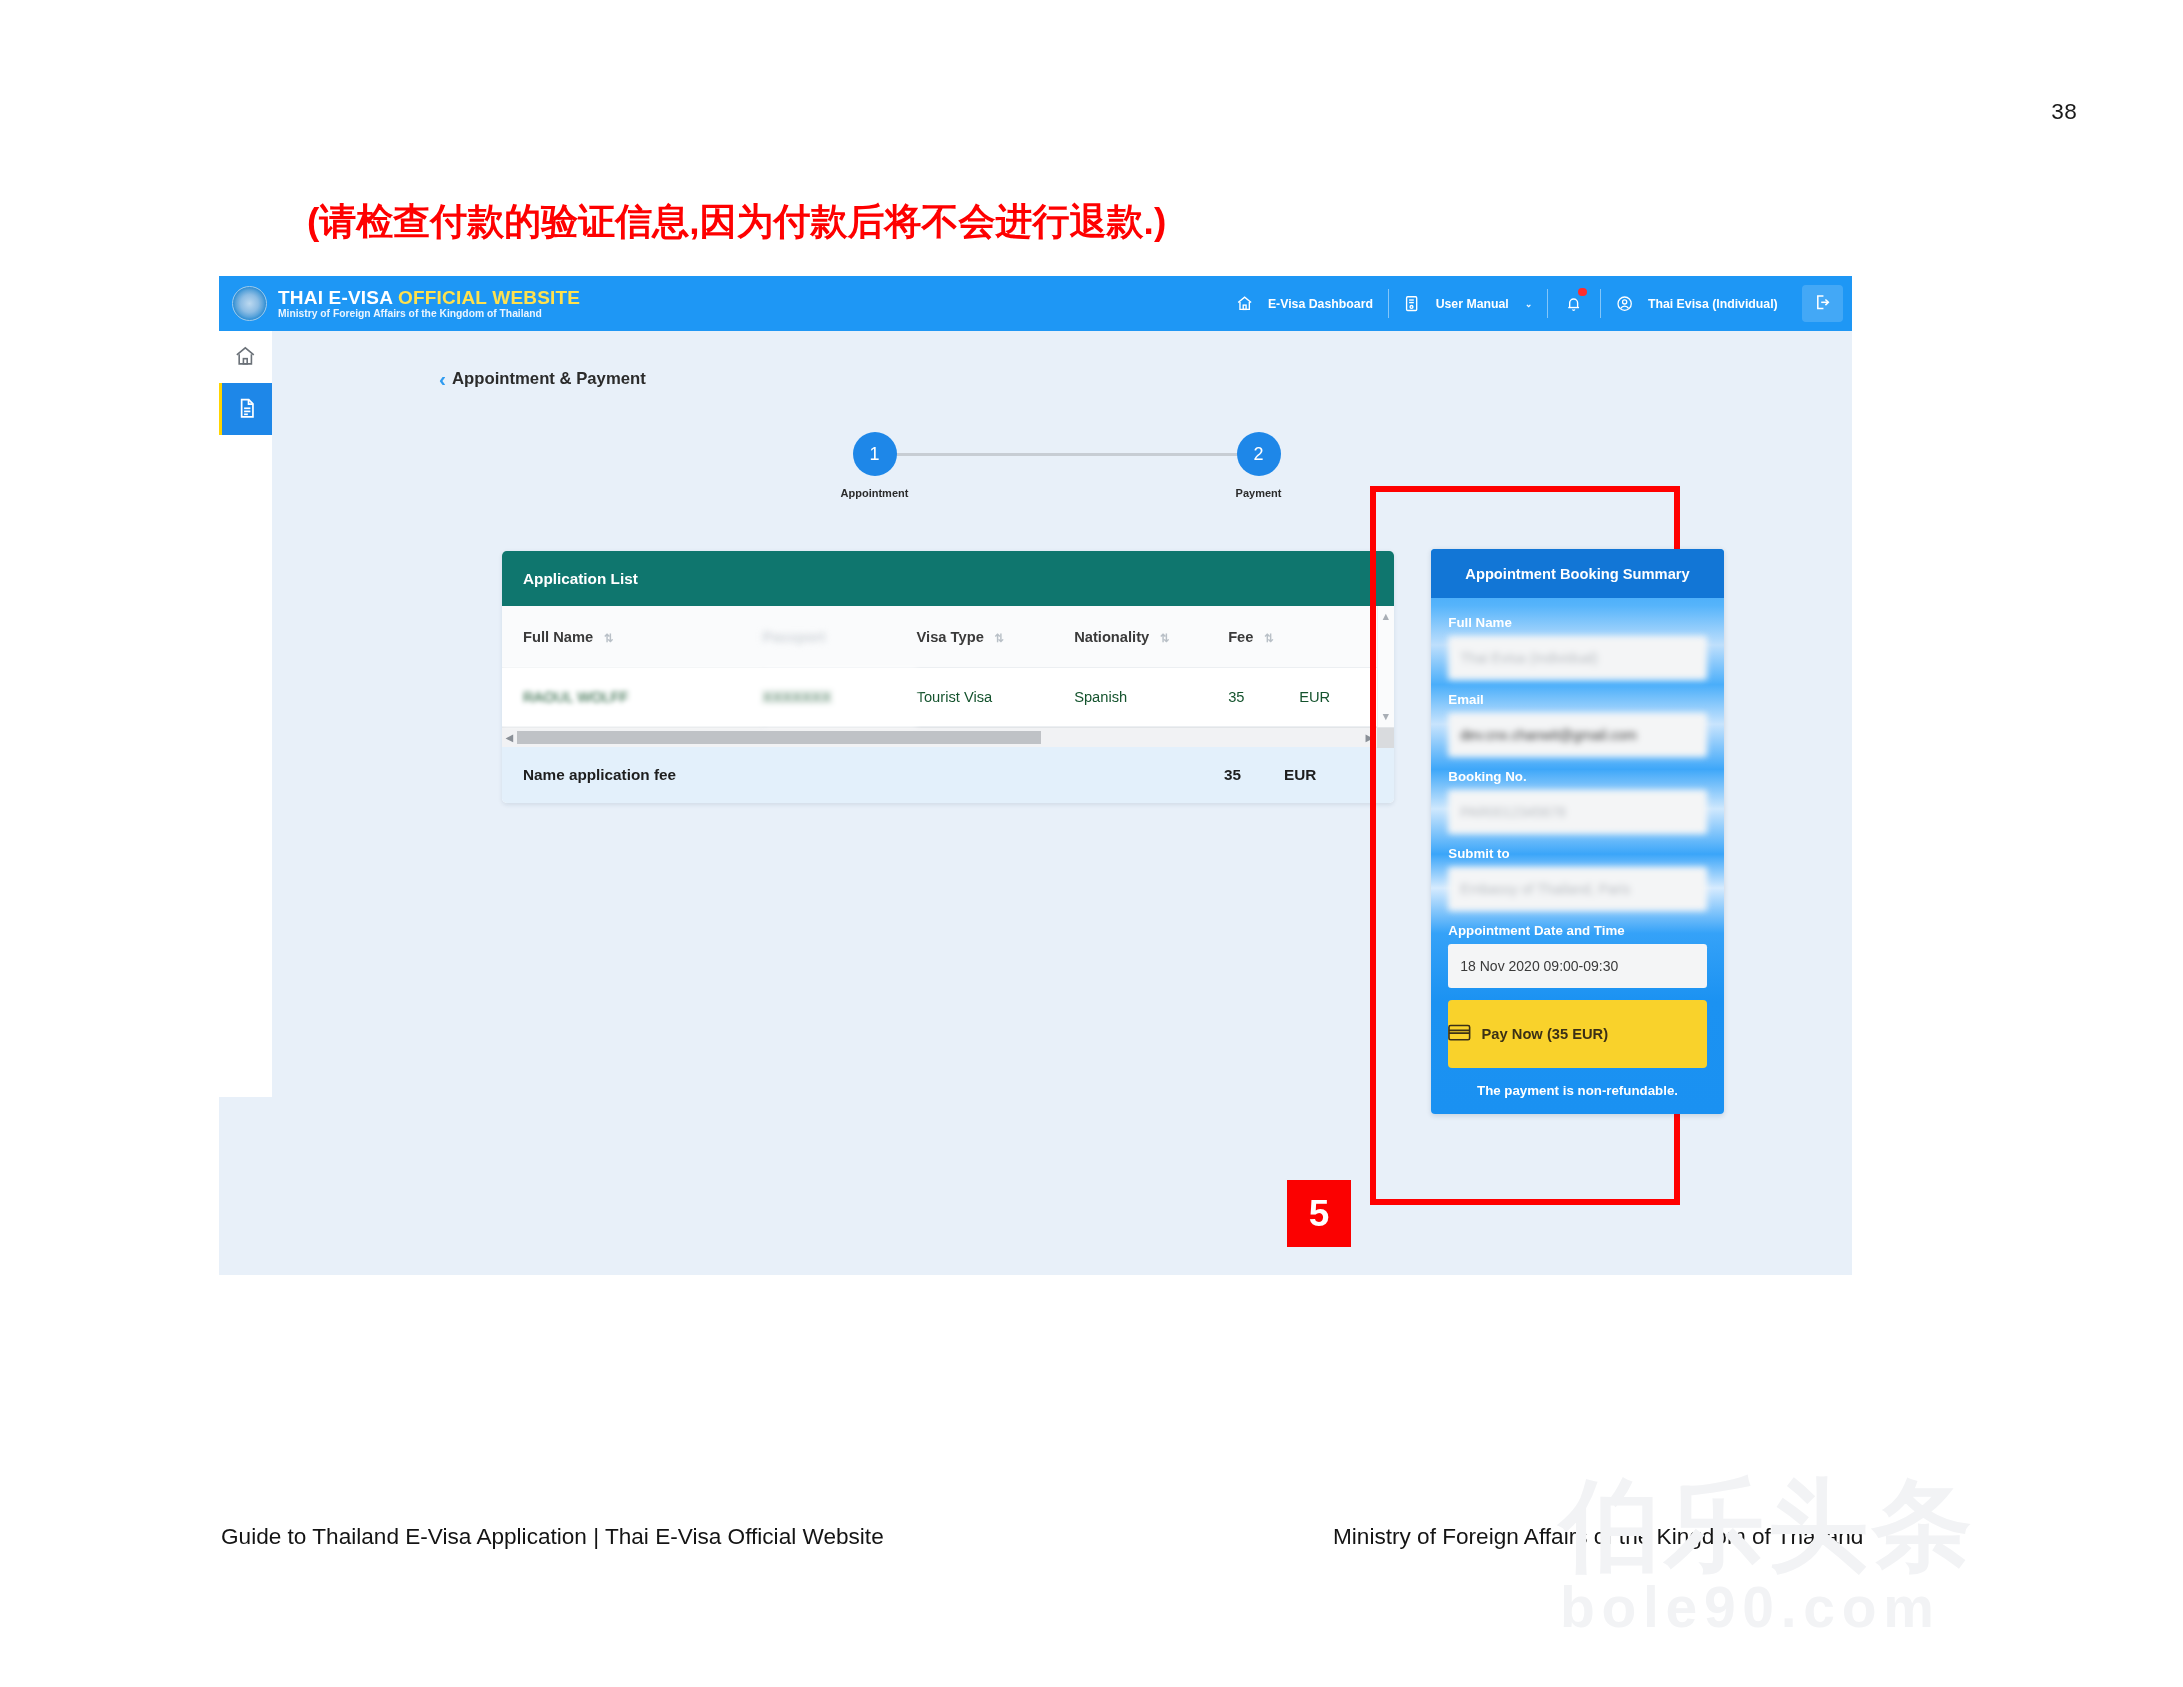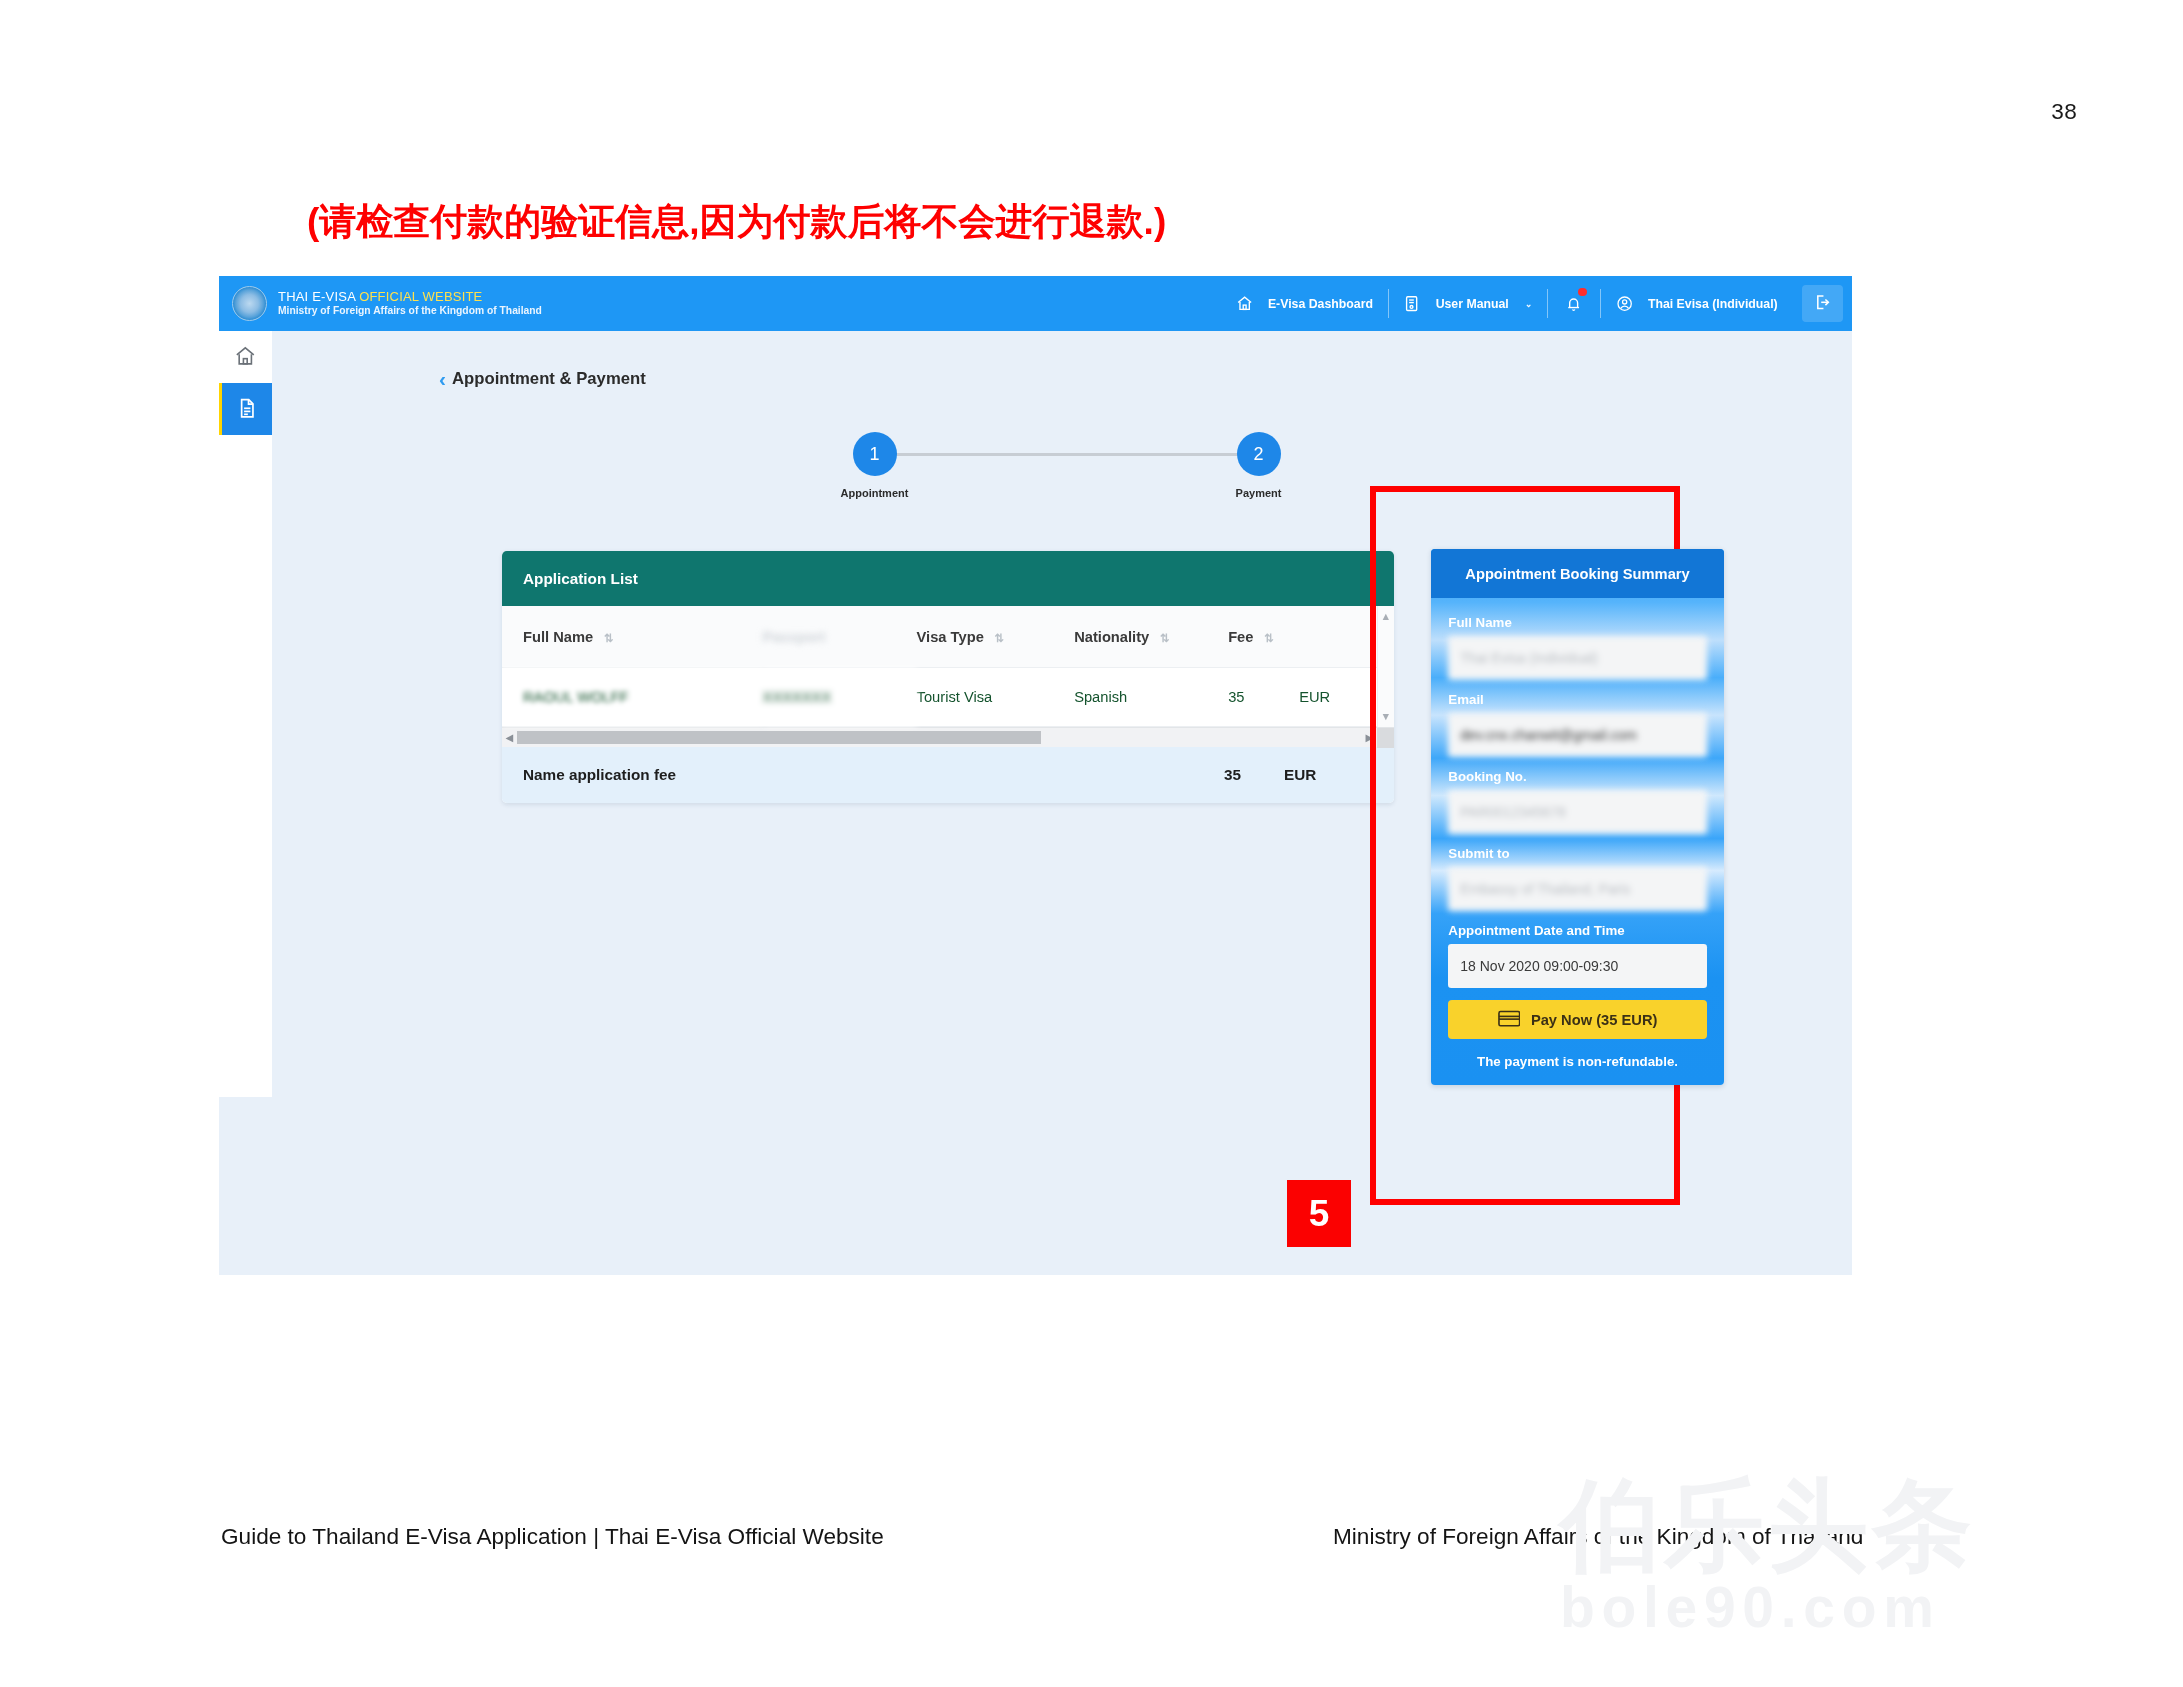--- a/index.html
+++ b/index.html
@@ -40,21 +40,21 @@
   }
   .brand { display: flex; align-items: center; padding-left: 13.3px; }
   .emblem {
     width: 35px; height: 35px; border-radius: 50%;
     background:
       radial-gradient(circle at 50% 50%, #bcd9f0 0%, #8dbde4 38%, #59a3da 58%, #2f8ed3 70%, #c9e0f3 78%, #1e97f5 100%);
     border: 1.3px solid #9cc9ea;
     flex: 0 0 auto;
   }
   .brand-text { margin-left: 10.7px; line-height: 1.12; }
-  .brand-line1 { font-size: 13px; font-weight: 400; letter-spacing: 0.2px; }
+  .brand-line1 { font-size: 19px; font-weight: 700; letter-spacing: 0.2px; }
   .brand-line1 .w { color:#ffffff; }
   .brand-line1 .y { color:#ffe14d; }
   .brand-line2 { font-size: 10.3px; color:#eaf5ff; font-weight: 600; }
 
   .topnav { margin-left:auto; display:flex; align-items:center; height:100%; }
   .nav-item {
     display:flex; align-items:center; gap:15px;
     color:#fff; font-size:12.3px; font-weight:700;
     padding: 0 14.7px; height: 29px;
     border-right: 0.7px solid rgba(255,255,255,.45);
@@ -208,22 +208,22 @@
   .fld-lbl { color:#ffffff; font-size:13.3px; font-weight:600; margin-bottom:6px; }
   .fld-box {
     background:#f4f5f6; border-radius:3.3px; height:44px;
     display:flex; align-items:center; padding:0 12px;
     font-size:14px; color:#3a3a3a; overflow:hidden; white-space:nowrap;
   }
   .fld-box.light { color:#b9bdc2; }
   .redact { filter: blur(3.3px); }
 
   .paybtn {
-    margin-top:8px; height:39px; background:#f9d22b; border-radius:4px;
-    display:flex; align-items:center; justify-content:center; gap:10.7px;
+    margin-top:8px; height:68px; background:#f9d22b; border-radius:4px;
+    display:flex; align-items:center; gap:10.7px;
     font-size:14.7px; font-weight:700; color:#3b3016;
   }
   .paybtn svg { width:22.6px; height:17.3px; }
   .nonref {
     margin-top:14.7px; text-align:center; color:#ffffff;
     font-size:13.3px; font-weight:700;
   }
 
   
   .footer-left {

